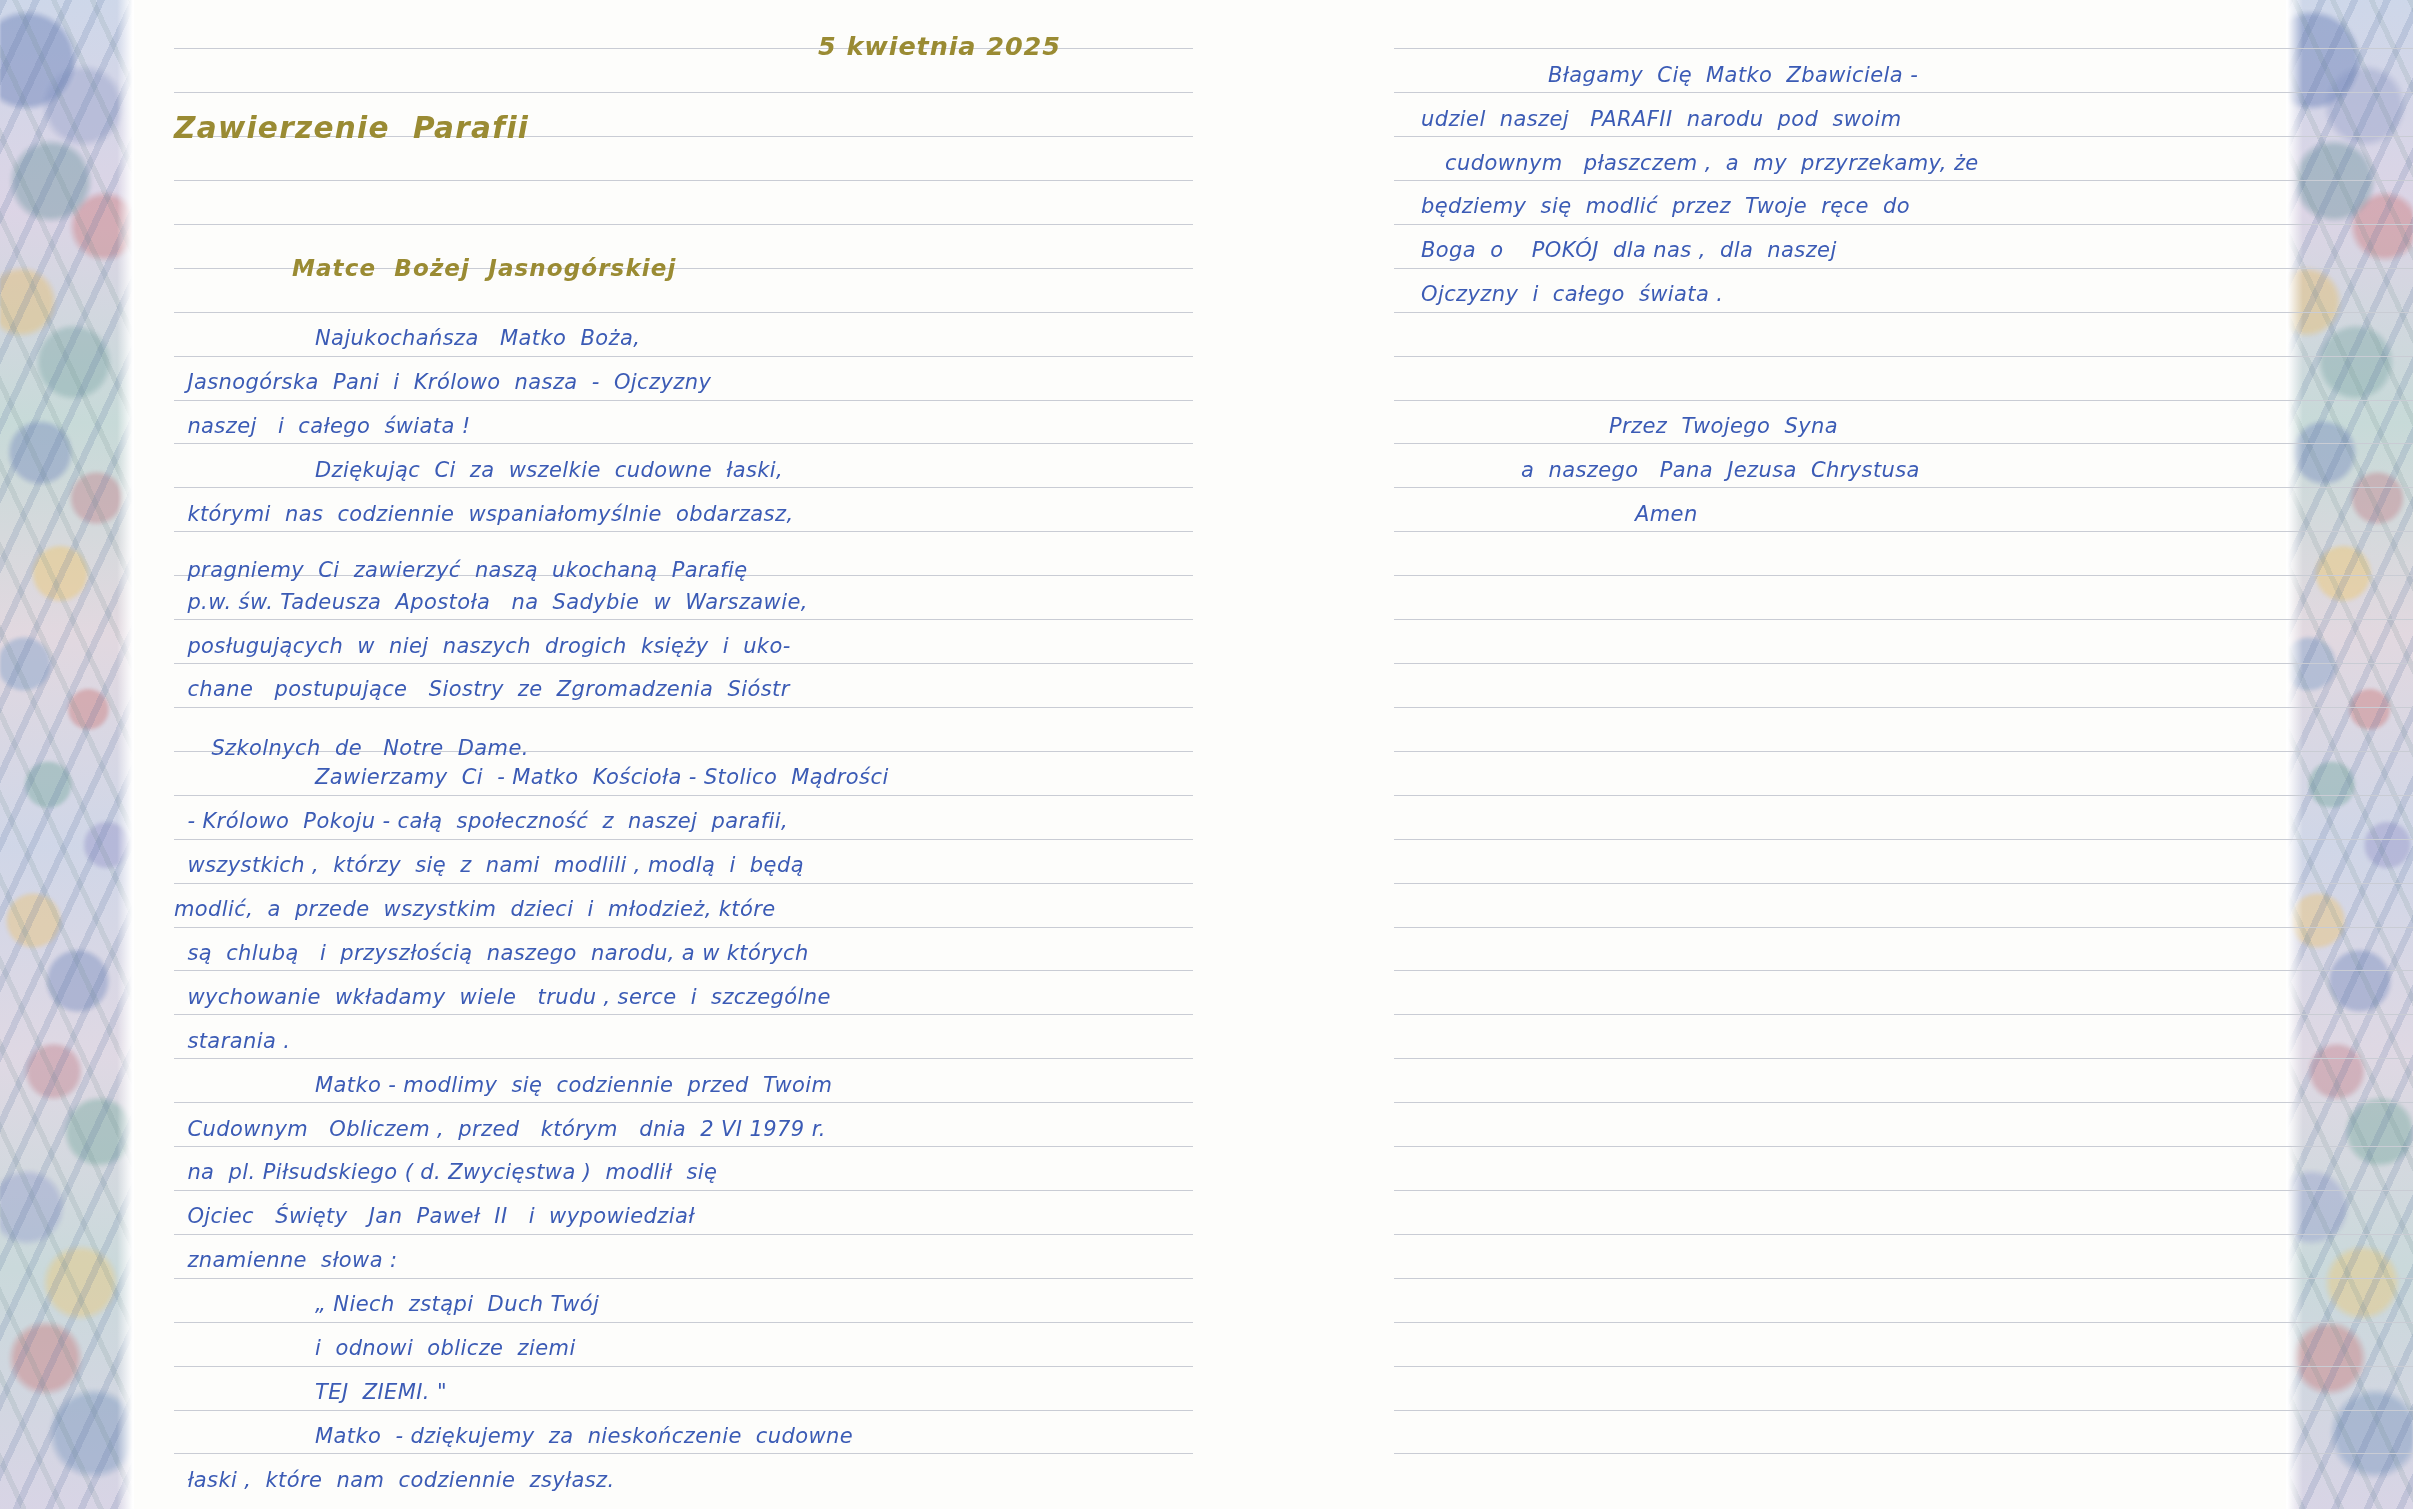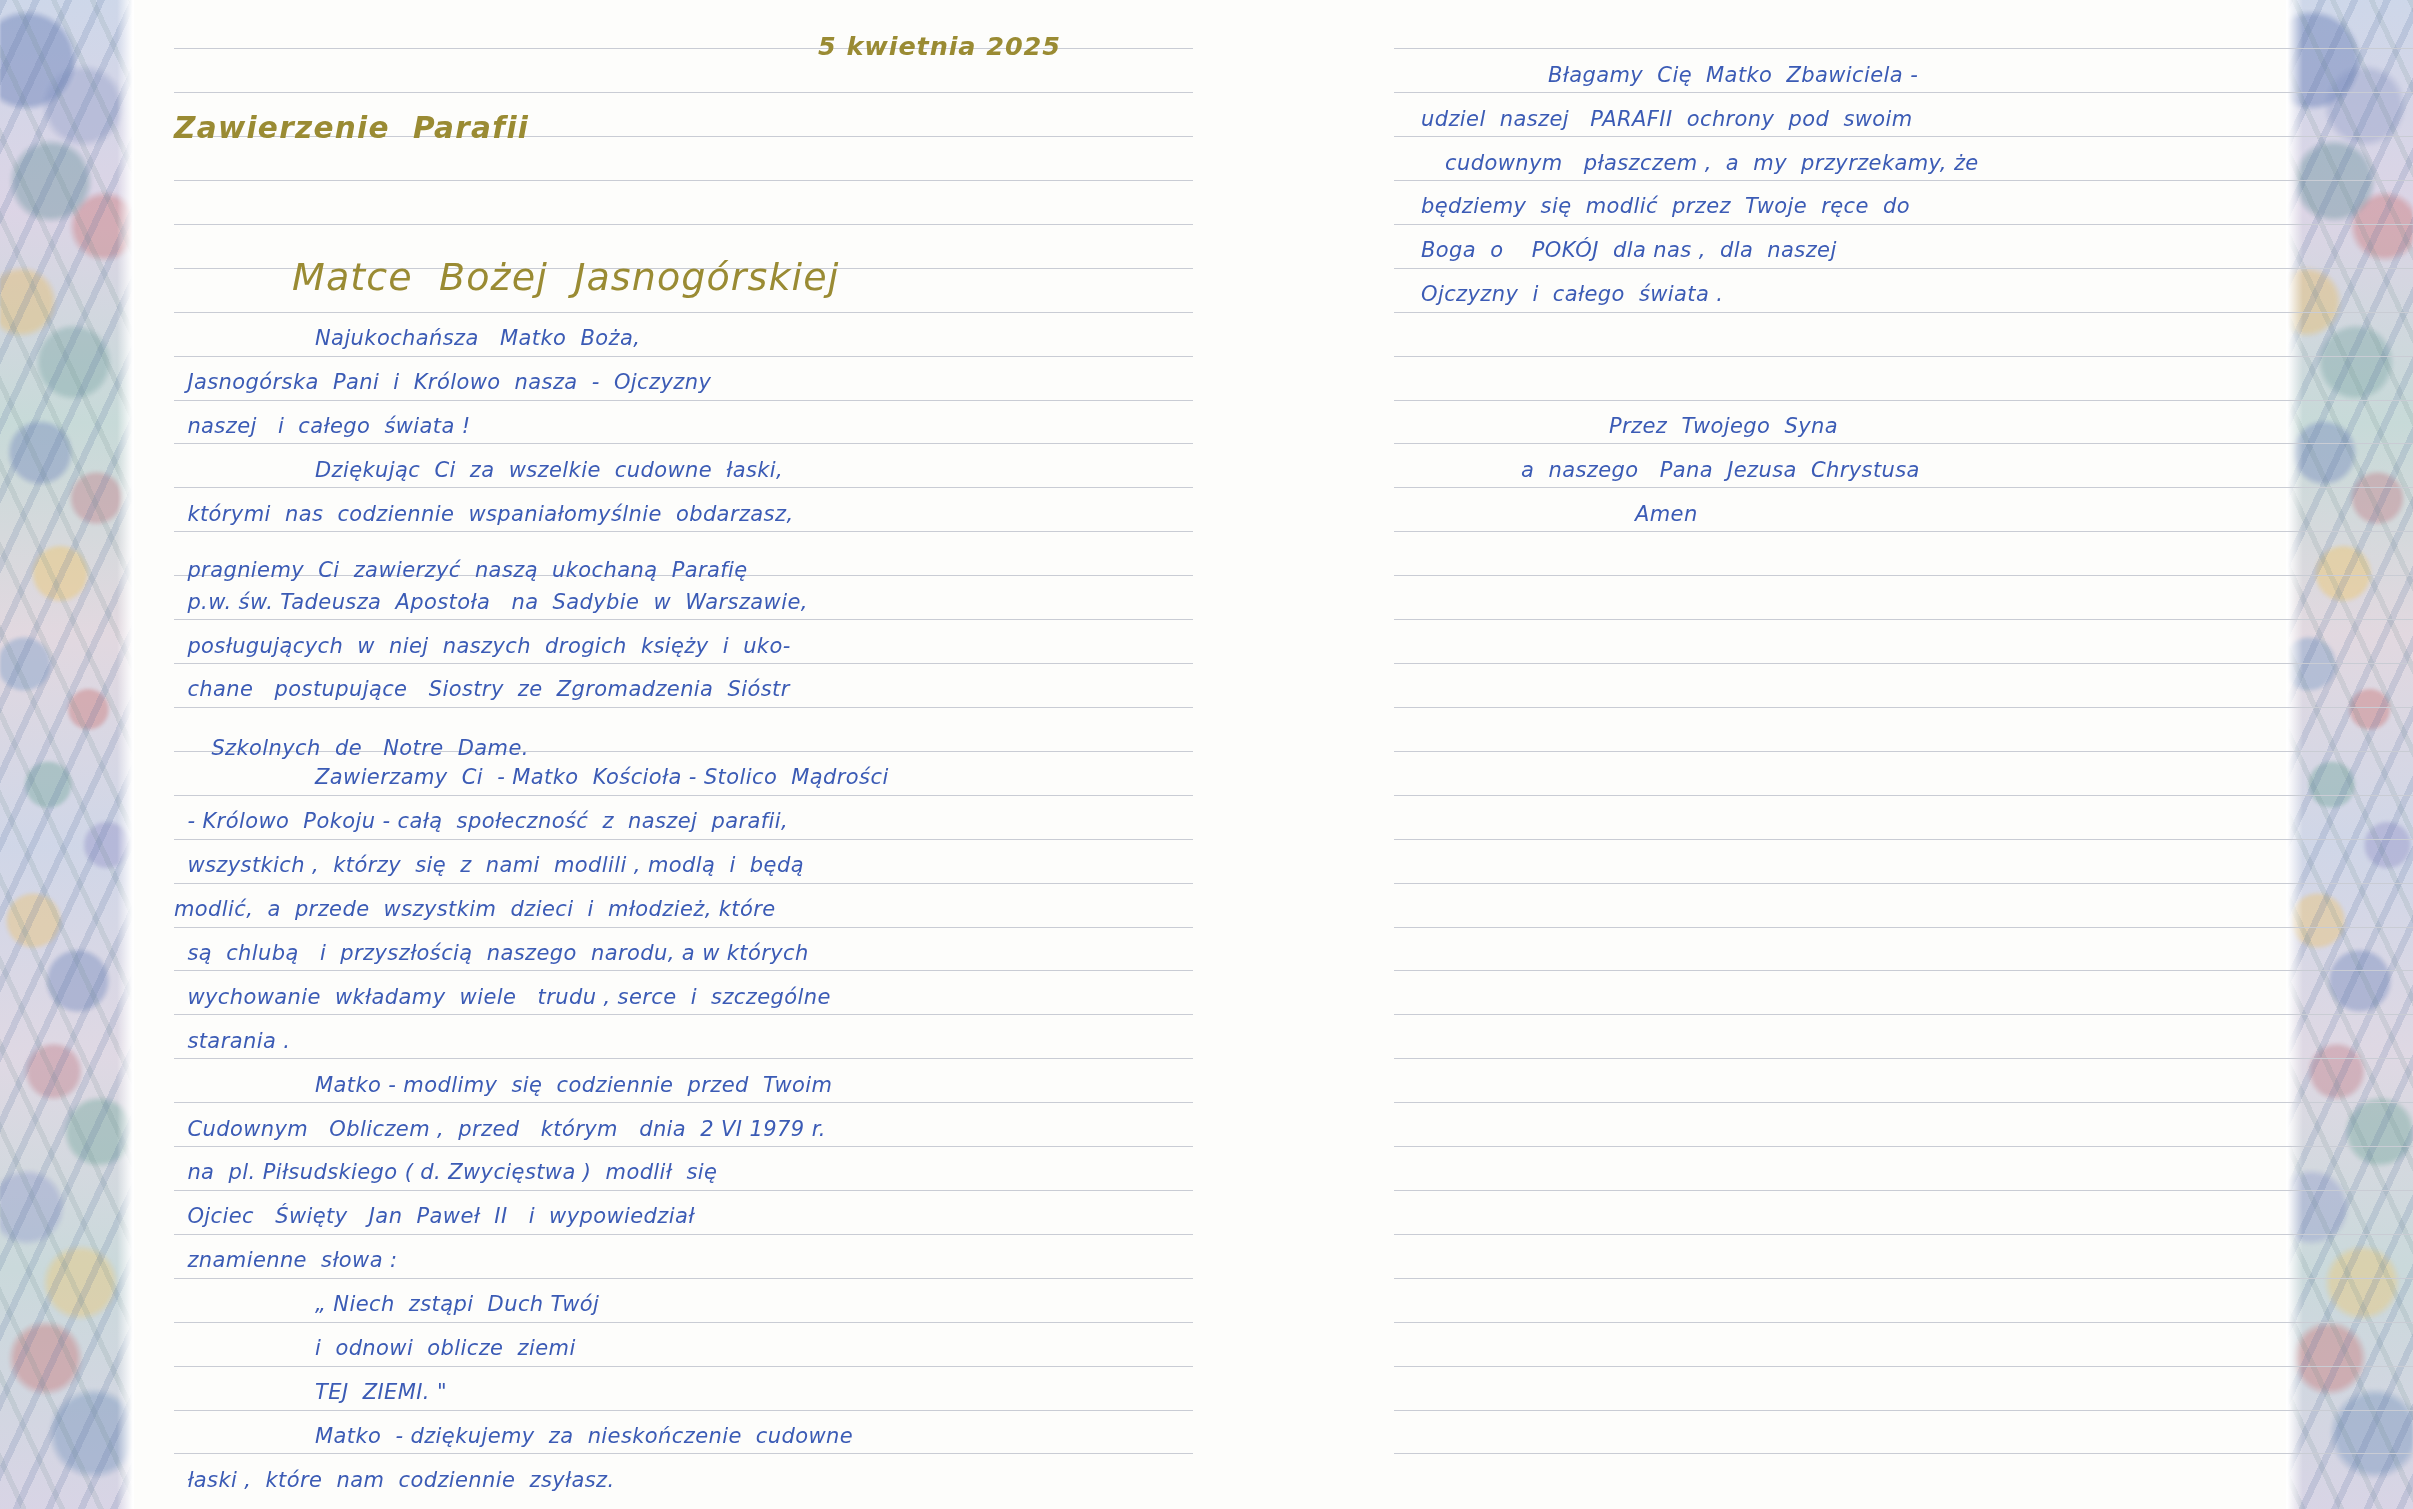--- a/index.html
+++ b/index.html
@@ -123,22 +123,22 @@
     font-size: 29.5px;
     font-weight: 700;
     letter-spacing: 1.3px;
   }
   .title-2 {
     font-size: 27px;
     font-weight: 700;
     letter-spacing: 0.8px;
   }
   .title-3 {
-    font-size: 38px;
-    font-weight: 400;
+    font-size: 23px;
+    font-weight: 700;
     letter-spacing: 1.1px;
   }
   .date {
     font-size: 25.5px;
     font-weight: 700;
     letter-spacing: 0.9px;
   }
 </style>
 </head>
 <body>
@@ -255,21 +255,21 @@
         <div class="rule" style="top: 1190px;"></div>
         <div class="rule" style="top: 1234px;"></div>
         <div class="rule" style="top: 1278px;"></div>
         <div class="rule" style="top: 1322px;"></div>
         <div class="rule" style="top: 1366px;"></div>
         <div class="rule" style="top: 1410px;"></div>
         <div class="rule" style="top: 1453px;"></div>
       </div>
     <div id="right-text-layer">
         <div class="hw" style="top: 63px; left: 154px;">Błagamy  Cię  Matko  Zbawiciela -</div>
-        <div class="hw" style="top: 107px; left: 27px;">udziel  naszej   PARAFII  ochrony  pod  swoim</div>
+        <div class="hw" style="top: 107px; left: 27px;">udziel  naszej   PARAFII  narodu  pod  swoim</div>
         <div class="hw" style="top: 151px; left: 27px; margin-left: 24px;">cudownym   płaszczem ,  a  my  przyrzekamy, że</div>
         <div class="hw" style="top: 194px; left: 27px;">będziemy  się  modlić  przez  Twoje  ręce  do</div>
         <div class="hw" style="top: 238px; left: 27px;">Boga  o    POKÓJ  dla nas ,  dla  naszej</div>
         <div class="hw" style="top: 282px; left: 27px;">Ojczyzny  i  całego  świata .</div>
         <div class="hw" style="top: 414px; left: 215px;">Przez  Twojego  Syna</div>
         <div class="hw" style="top: 458px; left: 127px;">a  naszego   Pana  Jezusa  Chrystusa</div>
         <div class="hw" style="top: 502px; left: 241px;">Amen</div>
       </div>
   </div>
 

